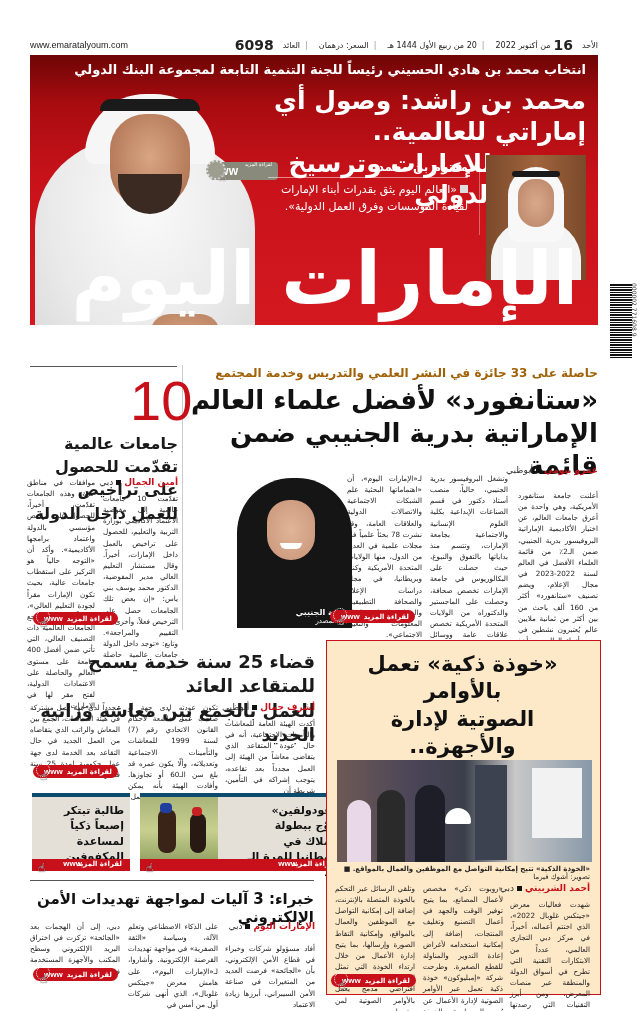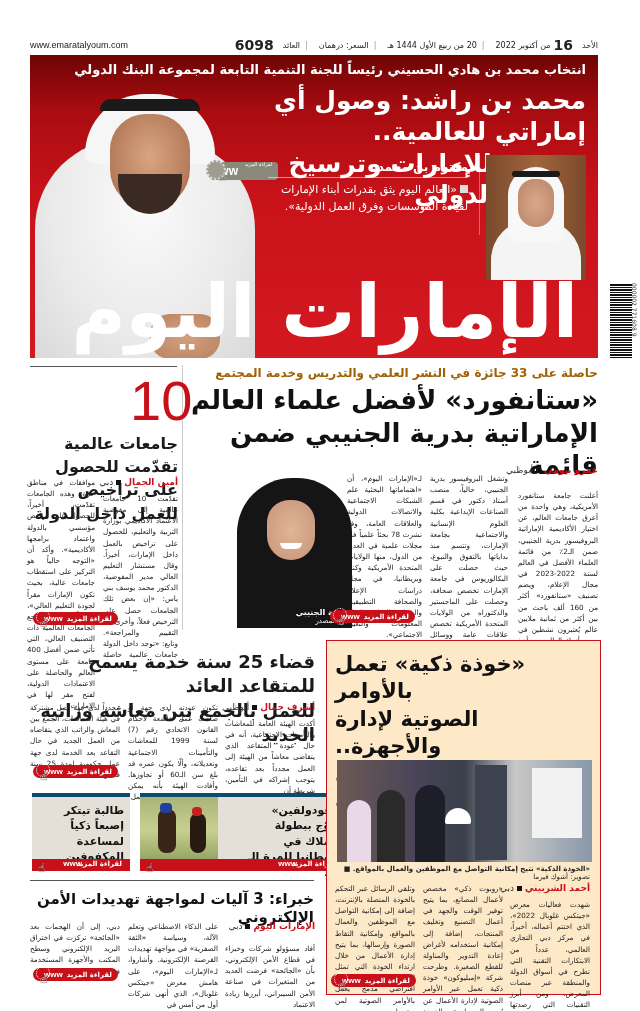--- a/index.html
+++ b/index.html
@@ -9,21 +9,21 @@
   .page { position: absolute; left: 0; top: 0; width: 640px; height: 1011px; background: #fff; }
 
   
   .infobar { position: absolute; top: 36px; left: 30px; width: 568px; height: 18px; direction: rtl; display: flex; align-items: center; font-size: 8px; color: #222; }
   .infobar .item { margin-left: 6px; }
   .infobar .sep { color: #999; margin: 0 5px; }
   .infobar .big { font-weight: bold; font-size: 14px; margin: 0 3px; }
   .infobar .url { position: absolute; left: 0; direction: ltr; font-size: 9px; font-family: "Liberation Sans", sans-serif; }
 
   
-  .hero { position: absolute; top: 55px; left: 30px; width: 568px; height: 303px; background: linear-gradient(180deg, #6e0505 0%, #a80c10 18%, #c8121a 45%, #d41820 100%); overflow: hidden; }
+  .hero { position: absolute; top: 55px; left: 30px; width: 568px; height: 270px; background: linear-gradient(180deg, #6e0505 0%, #a80c10 18%, #c8121a 45%, #d41820 100%); overflow: hidden; }
   .hero .topline { position: absolute; top: 7px; right: 12px; color: #fff; font-size: 13px; font-weight: bold; }
   .hero .headline { position: absolute; top: 30px; right: 12px; color: #fff; font-size: 25px; font-weight: bold; line-height: 1.25; text-align: right; width: 370px; }
   .hero .mbr-photo { position: absolute; left: 0; top: 24px; width: 240px; height: 280px; }
   .hero .mbr-photo .robe { position: absolute; left: 5px; bottom: 0; width: 220px; height: 220px; background: radial-gradient(ellipse at 50% 30%, #fafafa 0%, #eaeaea 60%, #d9d9d9 100%); border-radius: 90px 90px 0 0; }
   .hero .mbr-photo .face { position: absolute; left: 80px; top: 35px; width: 80px; height: 95px; background: radial-gradient(ellipse at 50% 45%, #d9a582 0%, #b67c5c 70%, #8e5a40 100%); border-radius: 40px 40px 45px 45px; }
   .hero .mbr-photo .beard { position: absolute; left: 88px; top: 95px; width: 64px; height: 40px; background: #3a2a22; border-radius: 0 0 32px 32px; }
   .hero .mbr-photo .ghutra { position: absolute; left: 55px; top: 15px; width: 130px; height: 70px; background: #f6f6f6; border-radius: 65px 65px 10px 10px; }
   .hero .mbr-photo .agal { position: absolute; left: 70px; top: 20px; width: 100px; height: 12px; background: #1a1a1a; border-radius: 50px 50px 4px 4px; }
   .hero .mbr-photo .hands { position: absolute; left: 120px; bottom: 0; width: 70px; height: 45px; background: radial-gradient(ellipse, #d4a07e 0%, #b98262 100%); border-radius: 20px; }
 
@@ -89,21 +89,21 @@
 
   
   .retire-headline { position: absolute; top: 650px; left: 30px; width: 285px; font-size: 18px; font-weight: bold; line-height: 1.35; text-align: right; }
   .retire-byline { position: absolute; top: 702px; right: 325px; }
   .retire-col1 { position: absolute; top: 718px; right: 325px; width: 90px; }
   .retire-col2 { position: absolute; top: 702px; right: 422px; width: 90px; }
   .retire-col3 { position: absolute; top: 702px; right: 520px; width: 90px; }
 
   
   .helmet-box { position: absolute; top: 640px; left: 326px; width: 275px; height: 355px; background: #fde8c8; border: 1.5px solid #c8101a; }
-  .helmet-headline { position: absolute; top: 10px; right: 10px; width: 255px; font-size: 21px; font-weight: bold; line-height: 1.3; text-align: left; color: #111; }
+  .helmet-headline { position: absolute; top: 10px; right: 10px; width: 255px; font-size: 21px; font-weight: bold; line-height: 1.3; text-align: center; color: #111; }
   .helmet-photo { position: absolute; top: 119px; left: 10px; width: 255px; height: 102px; background: linear-gradient(90deg, #6d5a55 0%, #4a4558 30%, #3a3f4a 50%, #c8c8c8 70%, #8898a8 100%); overflow: hidden; }
   .helmet-photo .p1 { position: absolute; left: 40px; top: 30px; width: 28px; height: 72px; background: #2a2a2a; border-radius: 14px 14px 0 0; }
   .helmet-photo .p2 { position: absolute; left: 78px; top: 25px; width: 30px; height: 77px; background: #1e1e28; border-radius: 15px 15px 0 0; }
   .helmet-photo .p3 { position: absolute; left: 10px; top: 40px; width: 24px; height: 62px; background: #e8d8e8; border-radius: 12px 12px 0 0; }
   .helmet-photo .helmet { position: absolute; left: 108px; top: 48px; width: 26px; height: 16px; background: #fff; border-radius: 13px 13px 2px 2px; }
   .helmet-photo .poster { position: absolute; left: 138px; top: 5px; width: 32px; height: 95px; background: #3c4250; }
   .helmet-photo .screen { position: absolute; left: 195px; top: 8px; width: 50px; height: 70px; background: #f2f2f2; }
   .helmet-caption { position: absolute; top: 224px; right: 10px; font-size: 7px; color: #222; }
   .helmet-caption b { font-weight: bold; }
   .helmet-byline { position: absolute; top: 242px; right: 10px; }

